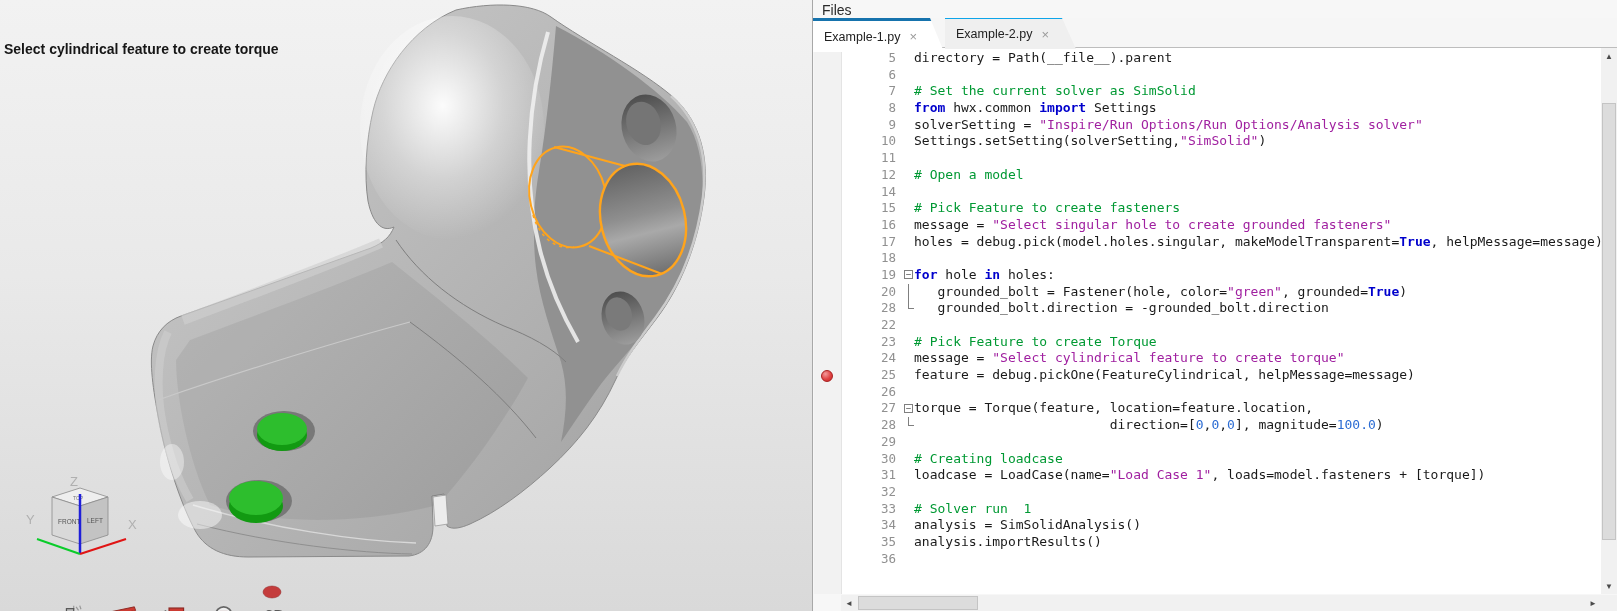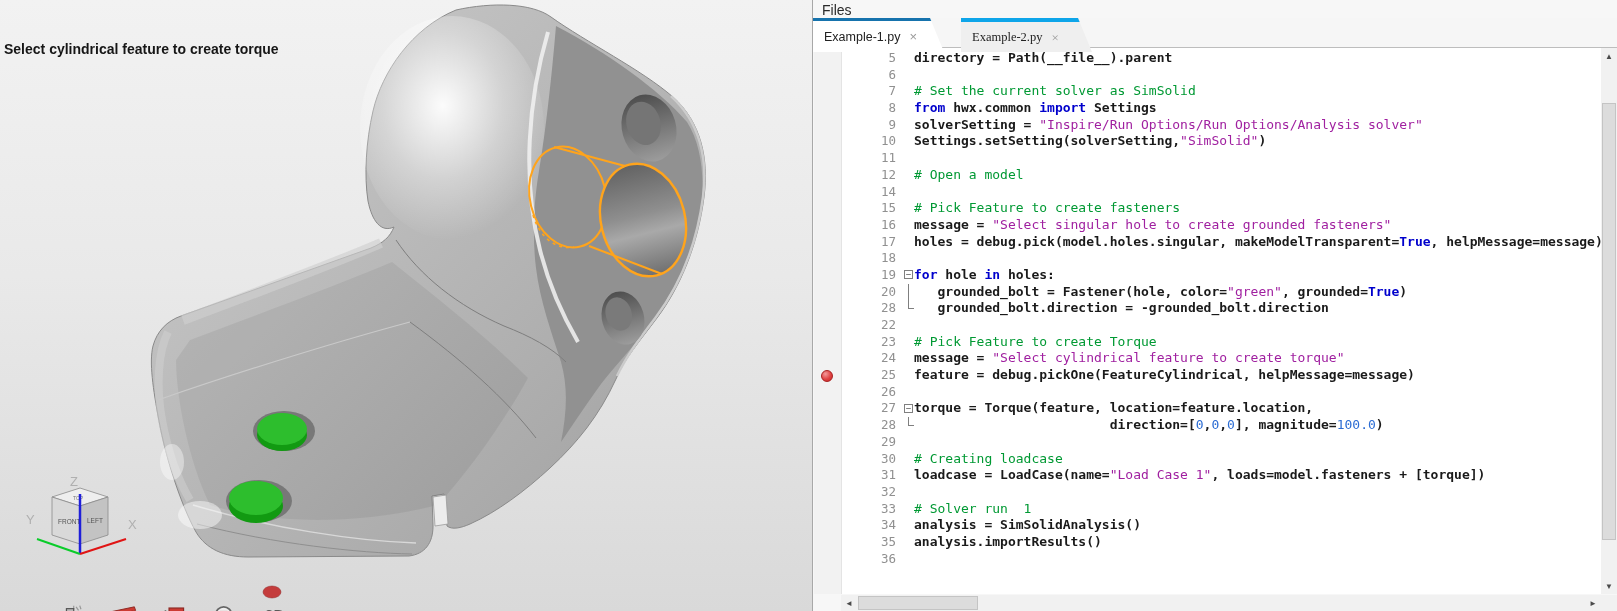--- a/index.html
+++ b/index.html
@@ -20,42 +20,42 @@
   #editor{position:absolute;left:813px;top:0;width:804px;height:611px;background:#f7f7f7;}
   #files-label{position:absolute;left:9px;top:2px;font-size:14px;color:#2b2b2b;}
   #tabbar{position:absolute;left:0;top:18px;width:804px;height:30px;background:#f6f6f6;}
   #tabbar-underline{position:absolute;left:0;top:47px;width:804px;height:1px;background:#bdbdbd;}
   .tab{position:absolute;top:0;height:30px;display:flex;align-items:center;
        font-size:12.5px;color:#222;cursor:pointer;}
   .tab .lbl{padding-left:11px;}
   .tab .close{margin-left:9px;color:#9a9a9a;font-size:13px;line-height:13px;}
   #tab-active{left:0;width:132px;z-index:3;background:#ffffff;border-top:3px solid #1673ad;
        clip-path:polygon(0 0,117px 0,131px 100%,0 100%);height:31px;}
-  #tab-inactive{left:148px;width:132px;z-index:2;background:#efefef;border-top:4px solid #0ea5e9;
-       clip-path:polygon(0 0,117px 0,131px 100%,0 100%);font-family:Liberation Serif, serif;}
+  #tab-inactive{left:132px;width:132px;z-index:2;background:#efefef;border-top:1px solid #0ea5e9;
+       clip-path:polygon(0 0,117px 0,131px 100%,0 100%);}
 
   #codearea{position:absolute;left:1px;top:48px;width:787px;height:546px;background:#ffffff;overflow:hidden;}
   #gutterbg{position:absolute;left:0;top:0;width:27px;height:546px;background:#f2f2f2;border-right:1px solid #e4e4e4;}
   #lines{position:absolute;left:0;top:2px;width:787px;}
   .line{position:relative;height:16.7px;line-height:16.7px;white-space:pre;
         font-family:"DejaVu Sans Mono","Liberation Mono",monospace;font-size:13px;}
   .line .margin{position:absolute;left:0;top:0;width:27px;height:16.7px;}
   .bp{position:absolute;left:7px;top:2.5px;width:12px;height:12px;border-radius:50%;
       background:radial-gradient(circle at 35% 30%,#f29a9a,#e04343 55%,#c22525);
       border:1px solid #a81f1f;box-sizing:border-box;}
   .line .ln{position:absolute;left:27px;top:0;width:60px;text-align:right;padding-right:5px;
             color:#909090;font-size:12.5px;box-sizing:border-box;}
   .line .fold{position:absolute;left:89px;top:0;width:12px;height:16.7px;}
   .fold-start{position:absolute;left:1px;top:3.5px;width:9px;height:9px;border:1px solid #7f7f7f;
               box-sizing:border-box;background:#fff;color:#555;font-size:9px;line-height:6px;text-align:center;}
   .fold-mid{position:absolute;left:5px;top:0;width:1px;height:16.7px;background:#7f7f7f;}
   .fold-end{position:absolute;left:5px;top:0;width:6px;height:9px;
             border-left:1px solid #7f7f7f;border-bottom:1px solid #7f7f7f;box-sizing:border-box;}
   .line .code{position:absolute;left:100px;top:0;}
-  .tk-d{color:#1a1a1a;font-weight:bold;}
+  .tk-d{color:#1a1a1a;}
   .tk-c{color:#009933;}
   .tk-s{color:#a020a0;}
   .tk-k{color:#0000cc;font-weight:bold;}
   .tk-n{color:#2b6cd4;}
 
   
   .sb-track{position:absolute;background:#f1f1f1;}
   #vsb{left:788px;top:48px;width:16px;height:546px;}
   #hsb{left:28px;top:595px;width:760px;height:16px;}
   #sbcorner{position:absolute;left:788px;top:595px;width:16px;height:16px;background:#f1f1f1;}

